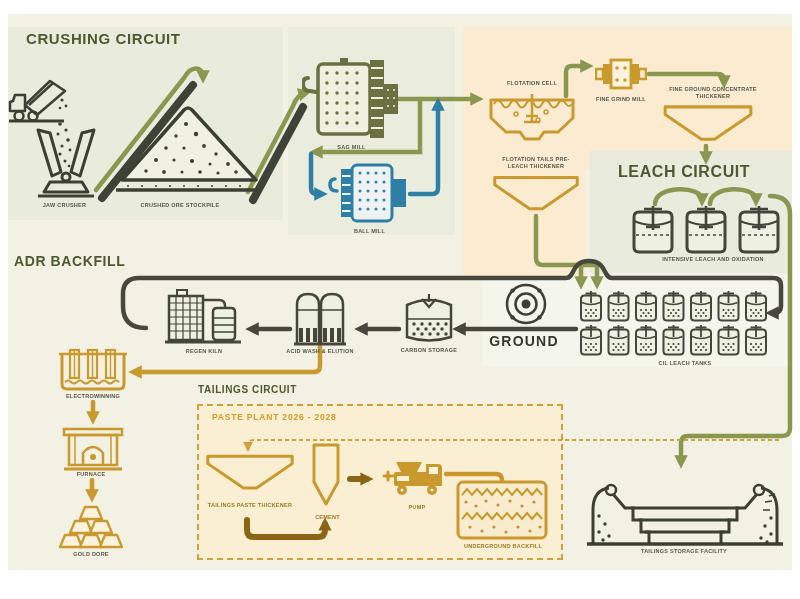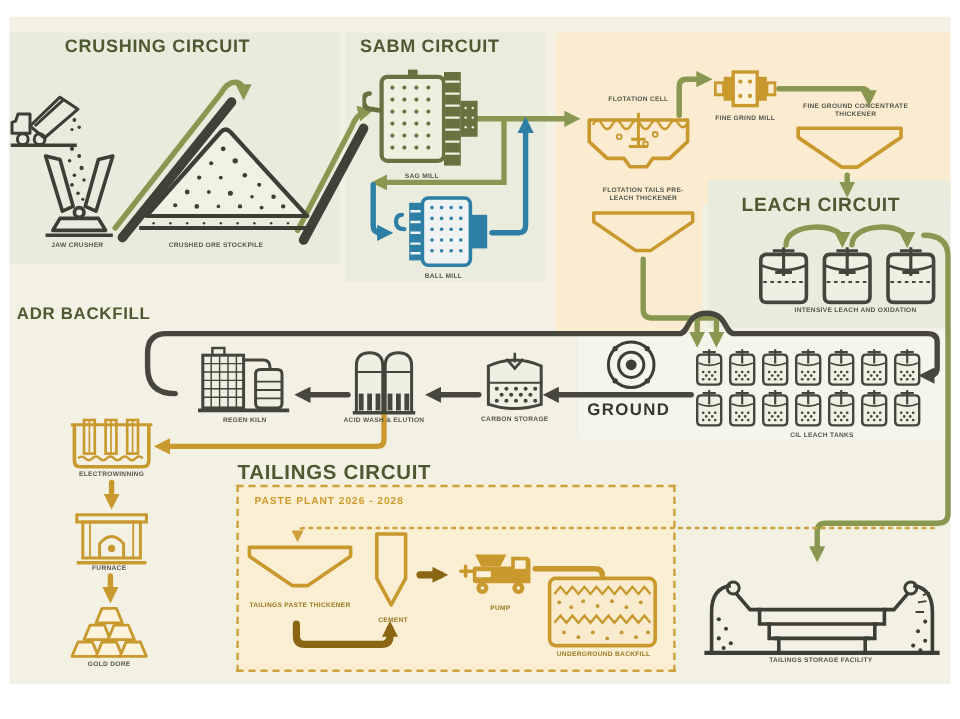--- a/index.html
+++ b/index.html
@@ -123,25 +123,24 @@
     <g stroke="#cfa13a" stroke-width="2.2" fill="none" stroke-dasharray="4,3">
       <path d="M779,440 H254 Q248,440 248,445 V447" marker-end="url(#ms)"></path>
     </g>
 
     <g stroke="#8a6614" stroke-width="6" fill="none" stroke-linecap="round">
       <path d="M247,520 V530 Q247,537 254,537 H318 Q325,537 325,530 V524" marker-end="url(#mdg)"></path>
       <path d="M350,479 H367" marker-end="url(#mdg)"></path>
     </g>
   </svg>
 
-  <div class="title" style="left:26px;top:30px;font-size:15px;margin-left:28px;">CRUSHING CIRCUIT</div>
-  <div class="title" style="left:300px;top:30px;font-size:15px;">SABM CIRCUIT</div>
+  <div class="title" style="left:26px;top:30px;font-size:15px;">CRUSHING CIRCUIT</div>
   <div class="title" style="left:618px;top:163px;font-size:16px;">LEACH CIRCUIT</div>
   <div class="title" style="left:14px;top:253px;font-size:14px;">ADR BACKFILL</div>
-  <div class="title" style="left:198px;top:384px;font-size:17px;">TAILINGS CIRCUIT</div>
+  <div class="title" style="left:198px;top:384px;font-size:10px;">TAILINGS CIRCUIT</div>
   <div class="title gold" style="left:212px;top:412px;font-size:8.5px;letter-spacing:.8px;">PASTE PLANT 2026 - 2028</div>
   <div class="big-lbl" style="left:486px;top:333px;width:76px;">GROUND</div>
 
   <svg class="abs" style="left:6px;top:74px;" width="64" height="52" viewBox="0 0 64 52" fill="none" stroke="#3c3f33" stroke-width="2.5" stroke-linejoin="round">
     <path d="M3,47 H58" stroke-width="3"></path>
     <circle cx="13" cy="42" r="4.5"></circle>
       <circle cx="27" cy="42" r="4.5"></circle>
     <path d="M4,37 V28 L7,27 L9,21 H19 V37 Z"></path>
     <path d="M19,31 L44,7 L59,17 L31,41 Z"></path>
     <path d="M23,31 L47,9"></path>

